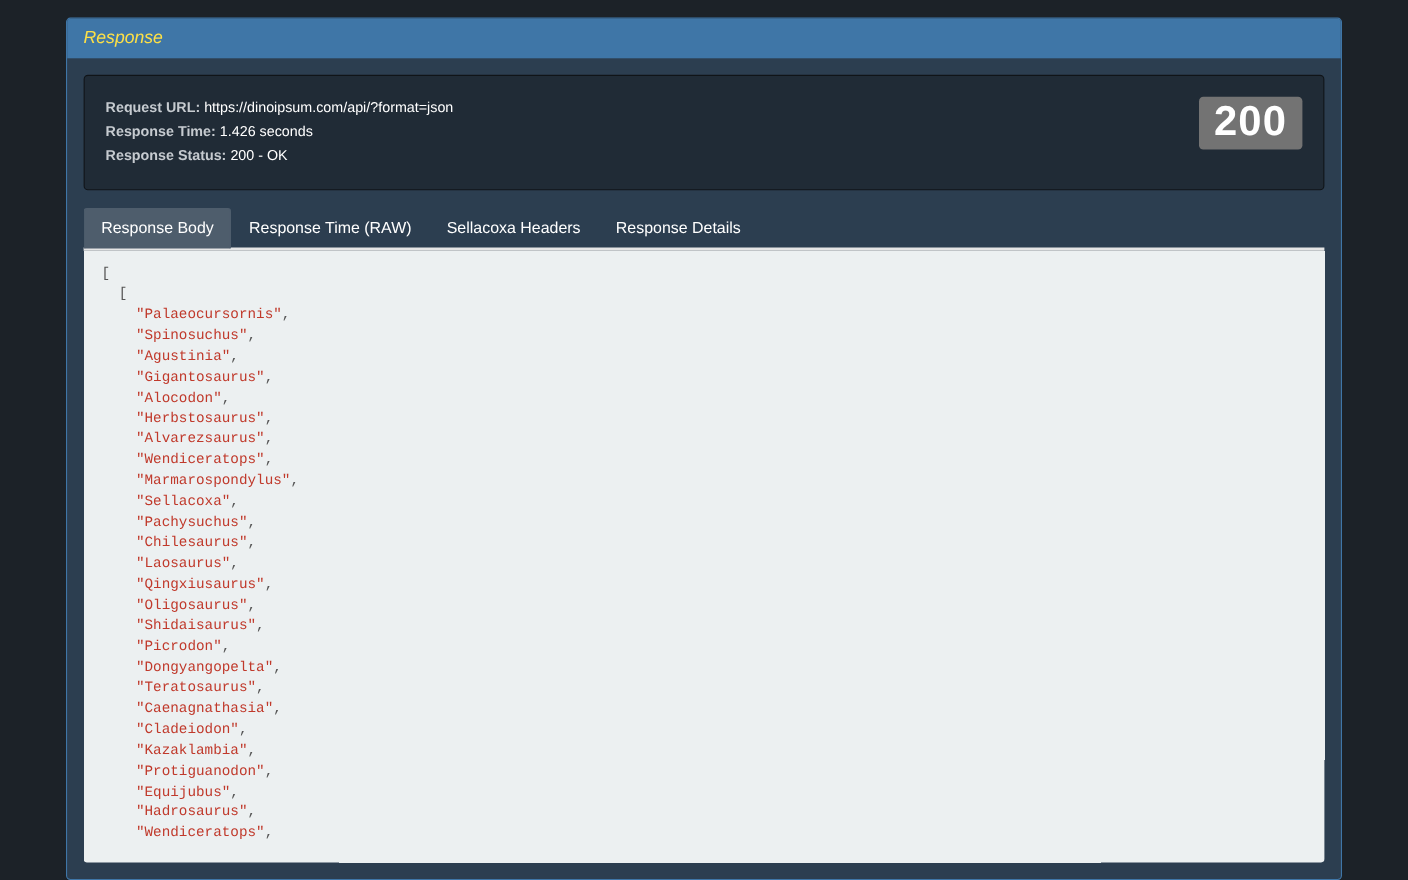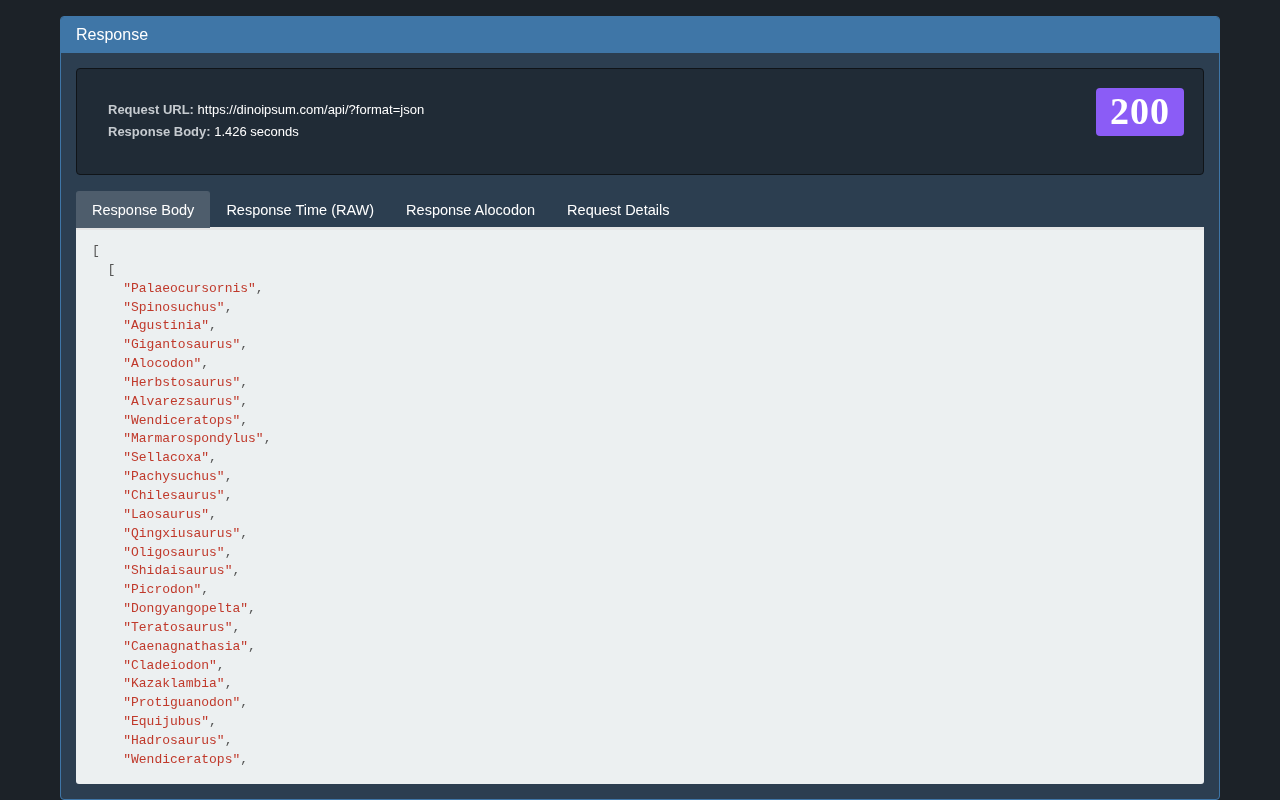--- a/index.html
+++ b/index.html
@@ -28,37 +28,38 @@
     box-sizing: border-box;
     background: #2c3e50;
     display: flex;
     flex-direction: column;
   }
 
   .panel-header {
     background: #3f76a7;
     padding: 9px 15px;
     font-size: 16px;
-    color: #ffffff;
+    color: #fde047;
     font-weight: 400;
+    font-style: italic;
   }
 
   .panel-body {
     padding: 15px;
     flex: 1;
     display: flex;
     flex-direction: column;
     min-height: 0;
   }
 
   .well {
     background: #202b36;
     border: 1px solid #101418;
     border-radius: 4px;
-    padding: 31px;
+    padding: 19px;
     position: relative;
     color: #fff;
     font-size: 13px;
     line-height: 1.5;
     margin-bottom: 16px;
   }
 
   .well .meta-line {
     margin: 0 0 2px 0;
   }
@@ -70,29 +71,29 @@
 
   .well .value {
     font-weight: 400;
     color: #fff;
   }
 
   .status-badge {
     position: absolute;
     right: 19px;
     top: 19px;
-    background: #8b5cf6;
+    background: #737373;
     color: #fff;
     font-weight: 700;
     font-size: 38px;
     padding: 4px 14px 6px 14px;
     border-radius: 4px;
     line-height: 1;
     letter-spacing: 1px;
-    font-family: Liberation Serif, serif;
+    font-family: Liberation Sans, sans-serif;
   }
 
   .tabs {
     display: flex;
     border-bottom: 3px solid #e5e5e5;
   }
 
   .tab {
     padding: 10px 15px;
     cursor: pointer;
@@ -141,32 +142,36 @@
   <div class="panel">
     <div class="panel-header">Response</div>
 
     <div class="panel-body">
       <div class="well">
         <div class="meta-line">
           <span class="label">Request URL:</span>
           <span class="value">https://dinoipsum.com/api/?format=json</span>
         </div>
         <div class="meta-line">
-          <span class="label">Response Body:</span>
+          <span class="label">Response Time:</span>
           <span class="value">1.426 seconds</span>
+        </div>
+        <div class="meta-line">
+          <span class="label">Response Status:</span>
+          <span class="value">200 - OK</span>
         </div>
 
         <div class="status-badge">200</div>
       </div>
 
       <div class="tabs" id="tabs-container">
           <div class="tab active">Response Body</div>
           <div class="tab">Response Time (RAW)</div>
-          <div class="tab">Response Alocodon</div>
-          <div class="tab">Request Details</div>
+          <div class="tab">Sellacoxa Headers</div>
+          <div class="tab">Response Details</div>
         </div>
 
       <div class="response-body-area" id="response-body-area">
           <pre style="margin:0;font-family:inherit;white-space:pre;"><div><span class="json-punct">[</span></div><div>&nbsp;&nbsp;<span class="json-punct">[</span></div><div>&nbsp;&nbsp;&nbsp;&nbsp;<span class="json-string">"Palaeocursornis"</span><span class="json-punct">,</span></div><div>&nbsp;&nbsp;&nbsp;&nbsp;<span class="json-string">"Spinosuchus"</span><span class="json-punct">,</span></div><div>&nbsp;&nbsp;&nbsp;&nbsp;<span class="json-string">"Agustinia"</span><span class="json-punct">,</span></div><div>&nbsp;&nbsp;&nbsp;&nbsp;<span class="json-string">"Gigantosaurus"</span><span class="json-punct">,</span></div><div>&nbsp;&nbsp;&nbsp;&nbsp;<span class="json-string">"Alocodon"</span><span class="json-punct">,</span></div><div>&nbsp;&nbsp;&nbsp;&nbsp;<span class="json-string">"Herbstosaurus"</span><span class="json-punct">,</span></div><div>&nbsp;&nbsp;&nbsp;&nbsp;<span class="json-string">"Alvarezsaurus"</span><span class="json-punct">,</span></div><div>&nbsp;&nbsp;&nbsp;&nbsp;<span class="json-string">"Wendiceratops"</span><span class="json-punct">,</span></div><div>&nbsp;&nbsp;&nbsp;&nbsp;<span class="json-string">"Marmarospondylus"</span><span class="json-punct">,</span></div><div>&nbsp;&nbsp;&nbsp;&nbsp;<span class="json-string">"Sellacoxa"</span><span class="json-punct">,</span></div><div>&nbsp;&nbsp;&nbsp;&nbsp;<span class="json-string">"Pachysuchus"</span><span class="json-punct">,</span></div><div>&nbsp;&nbsp;&nbsp;&nbsp;<span class="json-string">"Chilesaurus"</span><span class="json-punct">,</span></div><div>&nbsp;&nbsp;&nbsp;&nbsp;<span class="json-string">"Laosaurus"</span><span class="json-punct">,</span></div><div>&nbsp;&nbsp;&nbsp;&nbsp;<span class="json-string">"Qingxiusaurus"</span><span class="json-punct">,</span></div><div>&nbsp;&nbsp;&nbsp;&nbsp;<span class="json-string">"Oligosaurus"</span><span class="json-punct">,</span></div><div>&nbsp;&nbsp;&nbsp;&nbsp;<span class="json-string">"Shidaisaurus"</span><span class="json-punct">,</span></div><div>&nbsp;&nbsp;&nbsp;&nbsp;<span class="json-string">"Picrodon"</span><span class="json-punct">,</span></div><div>&nbsp;&nbsp;&nbsp;&nbsp;<span class="json-string">"Dongyangopelta"</span><span class="json-punct">,</span></div><div>&nbsp;&nbsp;&nbsp;&nbsp;<span class="json-string">"Teratosaurus"</span><span class="json-punct">,</span></div><div>&nbsp;&nbsp;&nbsp;&nbsp;<span class="json-string">"Caenagnathasia"</span><span class="json-punct">,</span></div><div>&nbsp;&nbsp;&nbsp;&nbsp;<span class="json-string">"Cladeiodon"</span><span class="json-punct">,</span></div><div>&nbsp;&nbsp;&nbsp;&nbsp;<span class="json-string">"Kazaklambia"</span><span class="json-punct">,</span></div><div>&nbsp;&nbsp;&nbsp;&nbsp;<span class="json-string">"Protiguanodon"</span><span class="json-punct">,</span></div><div>&nbsp;&nbsp;&nbsp;&nbsp;<span class="json-string">"Equijubus"</span><span class="json-punct">,</span></div><div>&nbsp;&nbsp;&nbsp;&nbsp;<span class="json-string">"Hadrosaurus"</span><span class="json-punct">,</span></div><div>&nbsp;&nbsp;&nbsp;&nbsp;<span class="json-string">"Wendiceratops"</span><span class="json-punct">,</span></div></pre>
         </div>
     </div>
   </div>
 </div>
 
 </body></html>

